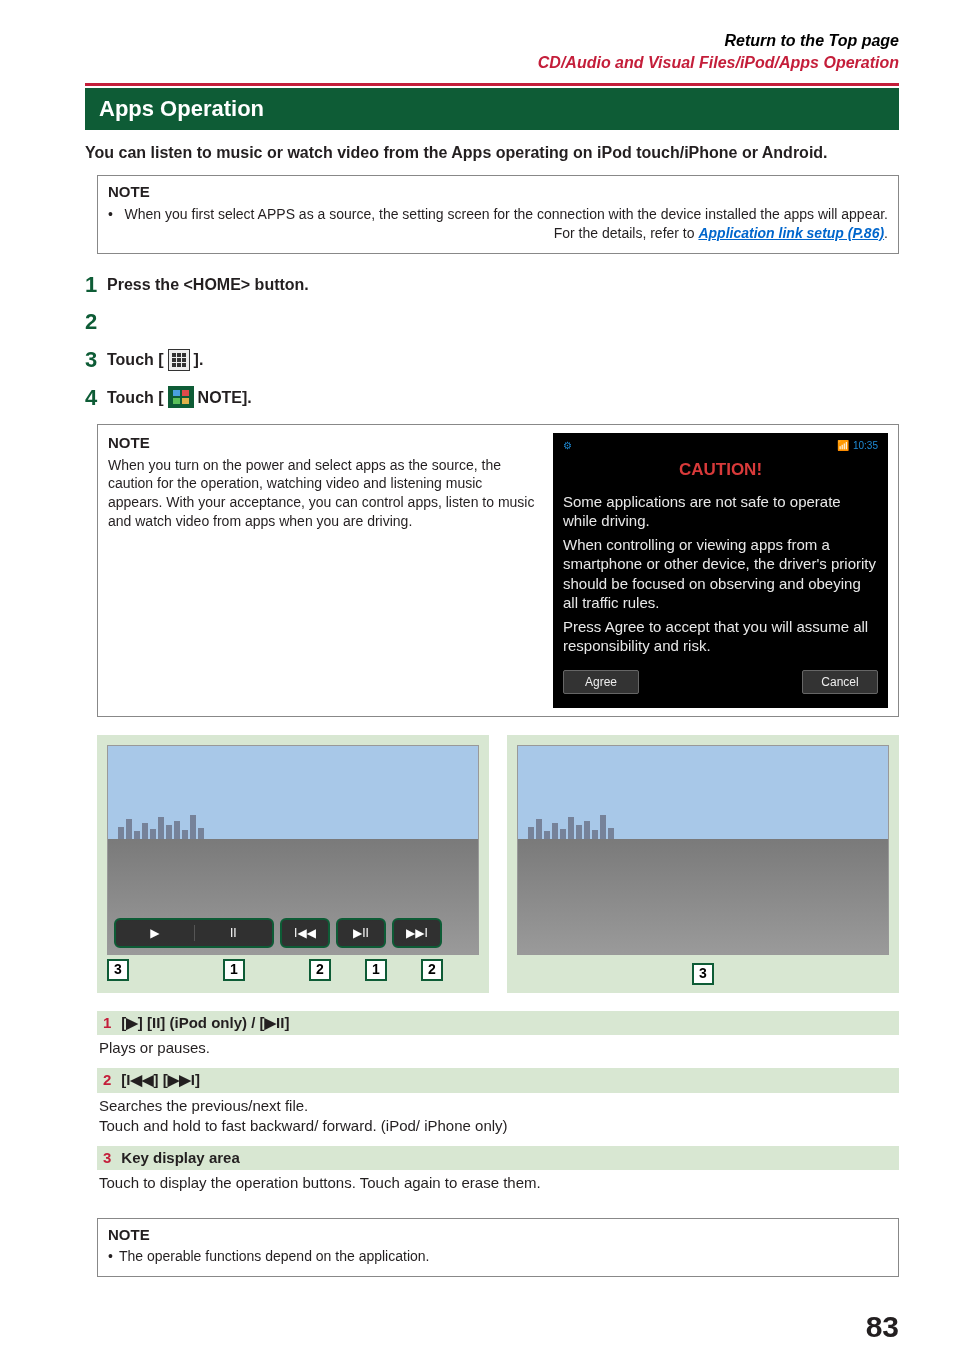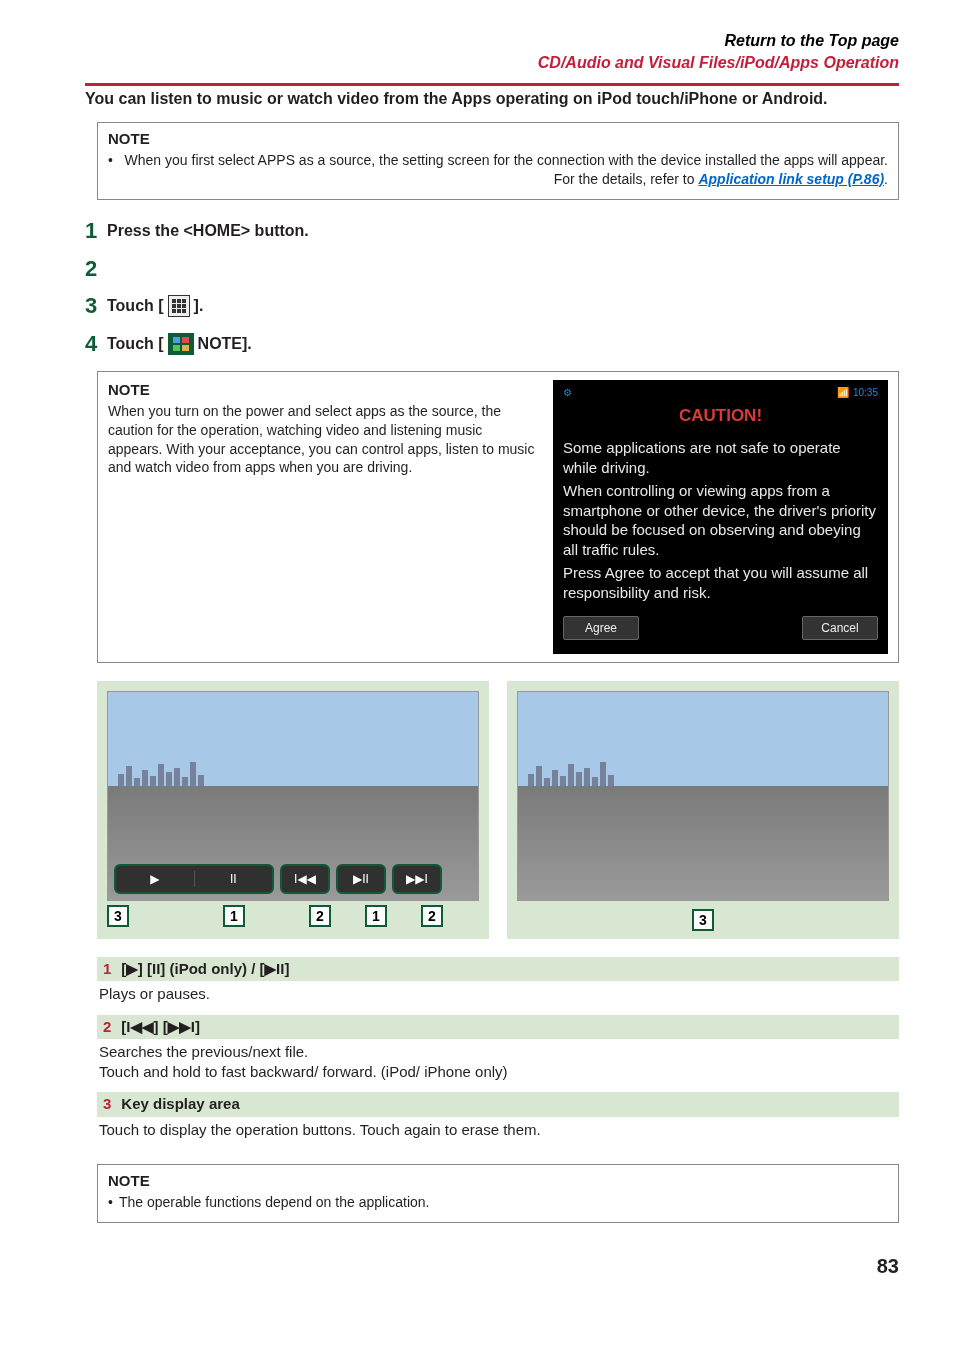--- a/index.html
+++ b/index.html
@@ -261,21 +261,21 @@
   }
   .def-head .def-num { color: #c41e3a; }
   .def-body {
     font-size: 15px;
     padding: 0 2px 10px 2px;
   }
 
   .page-num {
     text-align: right;
     font-weight: 800;
-    font-size: 20px;
+    font-size: 30px;
     margin-top: 30px;
   }
 
   
   .skyline {
     position: absolute;
     bottom: 55%;
     left: 0; right: 0;
     height: 30px;
     display: flex;
@@ -298,20 +298,21 @@
 </head>
 <body>
 
 <div class="page">
   <div class="breadcrumb">
     <span class="top-link">Return to the Top page</span><br>
     <span class="section">CD/Audio and Visual Files/iPod/Apps Operation</span>
   </div>
   <div class="header-line"></div>
 
+  <div class="page-title">Apps Operation</div>
 
   <div class="intro">You can listen to music or watch video from the Apps operating on iPod touch/iPhone or Android.</div>
 
   <div class="note-box">
     <div class="note-head">NOTE</div>
     <div class="bullet">
       <div>
         <span>When you first select APPS as a source, the setting screen for the connection with the device installed the apps will appear. For the details, refer to </span>
         <span class="link-inline">Application link setup (P.86)</span><span>.</span>
       </div>

